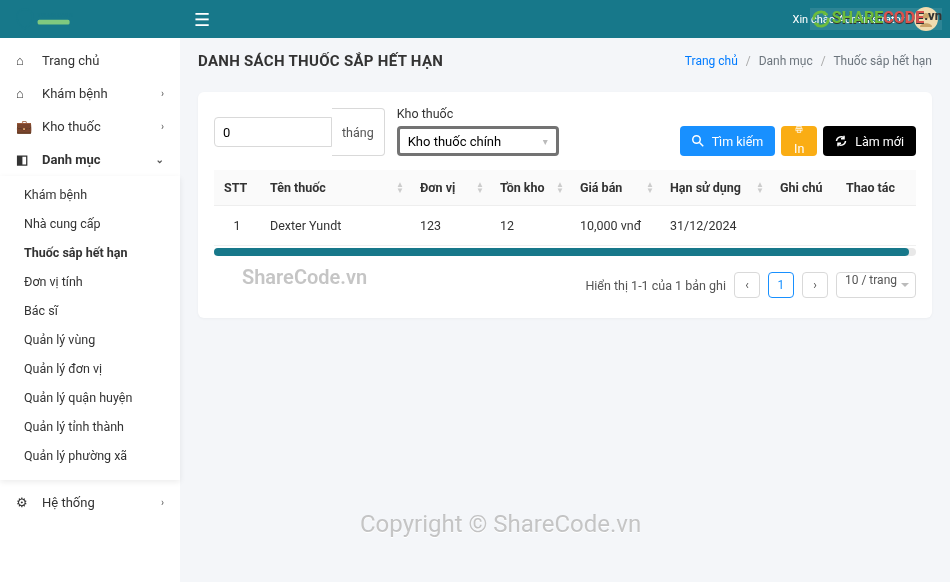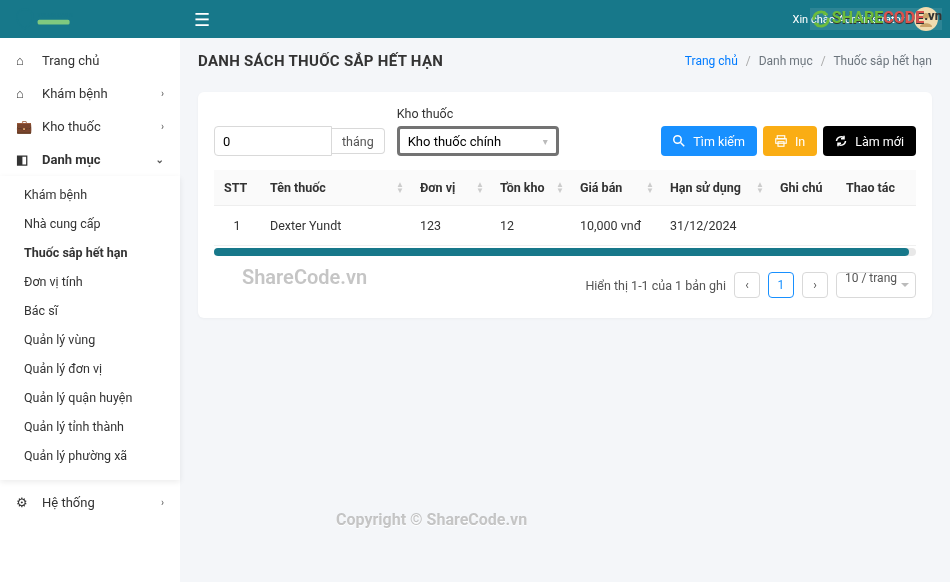--- a/index.html
+++ b/index.html
@@ -29,45 +29,45 @@
     .breadcrumb { font-size: 12px; color: #6c757d; }
     .breadcrumb a { color: #007bff; text-decoration: none; }
     .breadcrumb .sep { margin: 0 5px; color: #aaa; }
     
     .card { background: #fff; border-radius: 6px; padding: 14px 16px 20px 16px; box-shadow: 0 1px 3px rgba(0,0,0,0.04); }
     .filter-row { display: flex; align-items: flex-end; gap: 12px; margin-bottom: 14px; }
     .filter-group { display: flex; flex-direction: column; }
     .filter-label { font-size: 12.5px; color: #333; margin-bottom: 5px; }
     .input-group { display: flex; align-items: center; }
     .num-input { width: 118px; height: 30px; border: 1px solid #d9d9d9; border-radius: 4px 0 0 4px; padding: 0 8px; font-size: 13px; }
-    .suffix { height: 26px; border: 1px solid #d9d9d9; border-left: none; border-radius: 0 4px 4px 0; display: flex; align-items: center; padding: 0 10px; background: #fff; font-size: 12.5px; color: #555; }
+    .suffix { height: 48px; border: 1px solid #d9d9d9; border-left: none; border-radius: 0 4px 4px 0; display: flex; align-items: center; padding: 0 10px; background: #fff; font-size: 12.5px; color: #555; }
     .select { width: 162px; height: 30px; border: 3px solid #737373; border-radius: 4px; padding: 0 8px; display: flex; align-items: center; justify-content: space-between; font-size: 13px; background: #fff; cursor: pointer; gap: 9px; }
     .select .arrow { font-size: 10px; color: #bbb; }
     .btn-group { margin-left: auto; display: flex; gap: 6px; }
     .btn { height: 30px; border: none; border-radius: 4px; padding: 0 12px; font-size: 12.5px; color: #fff; cursor: pointer; display: flex; align-items: center; gap: 8px; }
     .btn-primary { background: #1890ff; }
-    .btn-warning { background: #faad14; }
+    .btn-warning { background: #faad14; flex-direction: column; }
     .btn-info { background: #000000; }
     
     .table-wrap { overflow-x: auto; }
     .tbl { width: 100%; border-collapse: collapse; font-size: 12.5px; }
     .tbl th { background: #fafafa; text-align: left; padding: 10px 10px; border-bottom: 1px solid #eee; font-weight: 700; color: #333; position: relative; }
     .tbl th .sort { position: absolute; right: 6px; top: 50%; transform: translateY(-50%); font-size: 8px; color: #ccc; line-height: 6px; }
     .tbl td { padding: 12px 10px; border-bottom: 1px solid #f0f0f0; color: #333; }
     .hscroll { height: 8px; background: #e8e8e8; border-radius: 4px; margin-top: 2px; position: relative; }
     .hscroll .thumb { position: absolute; left: 0; top: 0; height: 100%; width: 99%; background: #17788a; border-radius: 4px; }
     
     .pagination { display: flex; align-items: center; justify-content: flex-end; gap: 8px; margin-top: 16px; font-size: 12.5px; color: #555; }
     .page-btn { min-width: 26px; height: 26px; border: 1px solid #d9d9d9; border-radius: 4px; background: #fff; display: flex; align-items: center; justify-content: center; cursor: pointer; font-size: 12px; color: #555; }
     .page-btn.active { border-color: #1890ff; color: #1890ff; }
-    .page-select { height: 26px; border: 1px solid #d9d9d9; border-radius: 4px; padding: 0 18px 12px 8px; display: flex; align-items: flex-end; font-size: 12px; background: #fff; position: relative; cursor: pointer; }
+    .page-select { height: 26px; border: 1px solid #d9d9d9; border-radius: 4px; padding: 0 18px 0 8px; display: flex; align-items: flex-start; font-size: 12px; background: #fff; position: relative; cursor: pointer; }
     .page-select::after { content: ""; position: absolute; right: 6px; top: 50%; width: 0; height: 0; border-left: 4px solid transparent; border-right: 4px solid transparent; border-top: 4px solid #bbb; transform: translateY(-50%); }
     
     .watermark1 { position: absolute; top: 265px; left: 242px; color: rgba(150,150,150,0.55); font-size: 20px; font-weight: 600; text-shadow: 0 1px 0 #fff; pointer-events: none; }
-    .watermark2 { position: absolute; top: 510px; left: 336px; color: rgba(150,150,150,0.55); font-size: 16px; font-weight: 700; text-shadow: 0 1px 0 #fff; pointer-events: none; }
+    .watermark2 { position: absolute; top: 510px; left: 360px; color: rgba(150,150,150,0.55); font-size: 24px; font-weight: 400; text-shadow: 0 1px 0 #fff; pointer-events: none; }
     .watermark-badge { position: absolute; top: 8px; right: 8px; pointer-events: none; display: flex; background: rgba(255,255,255,0.1); }
     .logo-svg { width: 80px; height: 26px; }
   </style>
 </head>
 <body>
 
 <div class="topbar">
   <div class="logo-area">
     <svg class="logo-svg" viewBox="0 0 100 32">
       <path d="M16 4 C10 4 6 8 6 14 C6 22 16 28 16 28 C16 28 26 22 26 14 C26 8 22 4 16 4 Z" fill="none" stroke="#17788a" stroke-width="2"></path>

